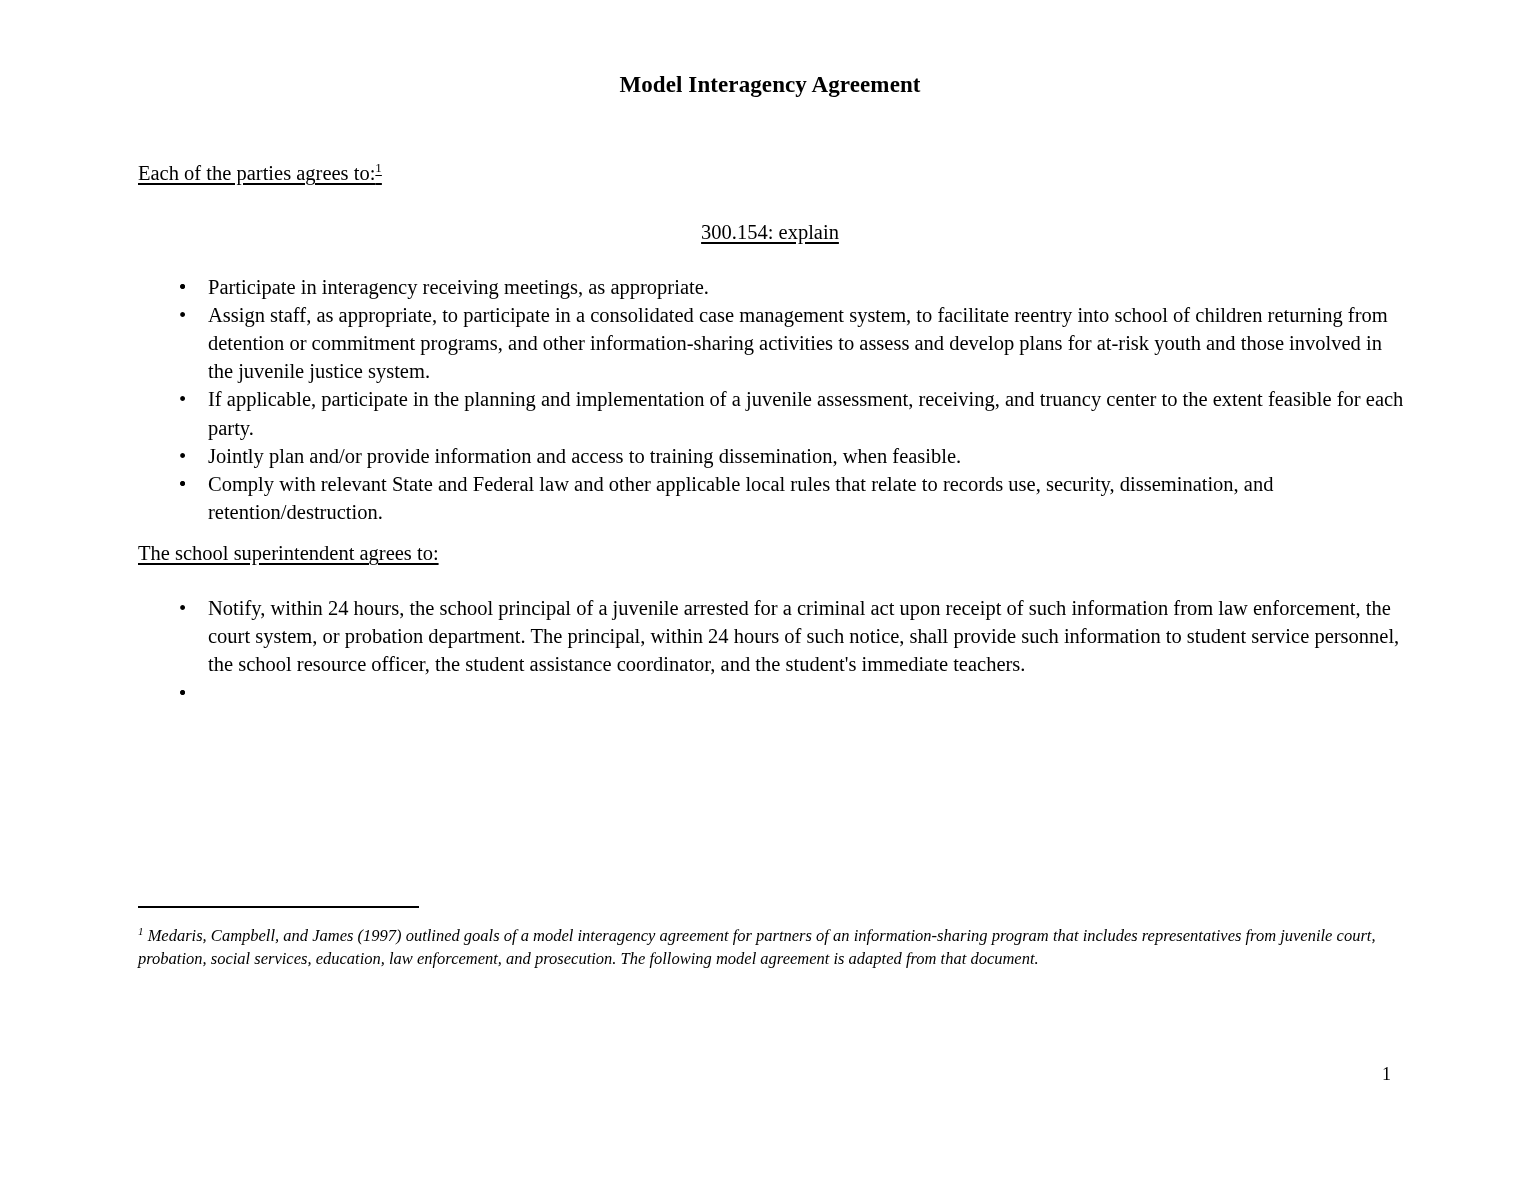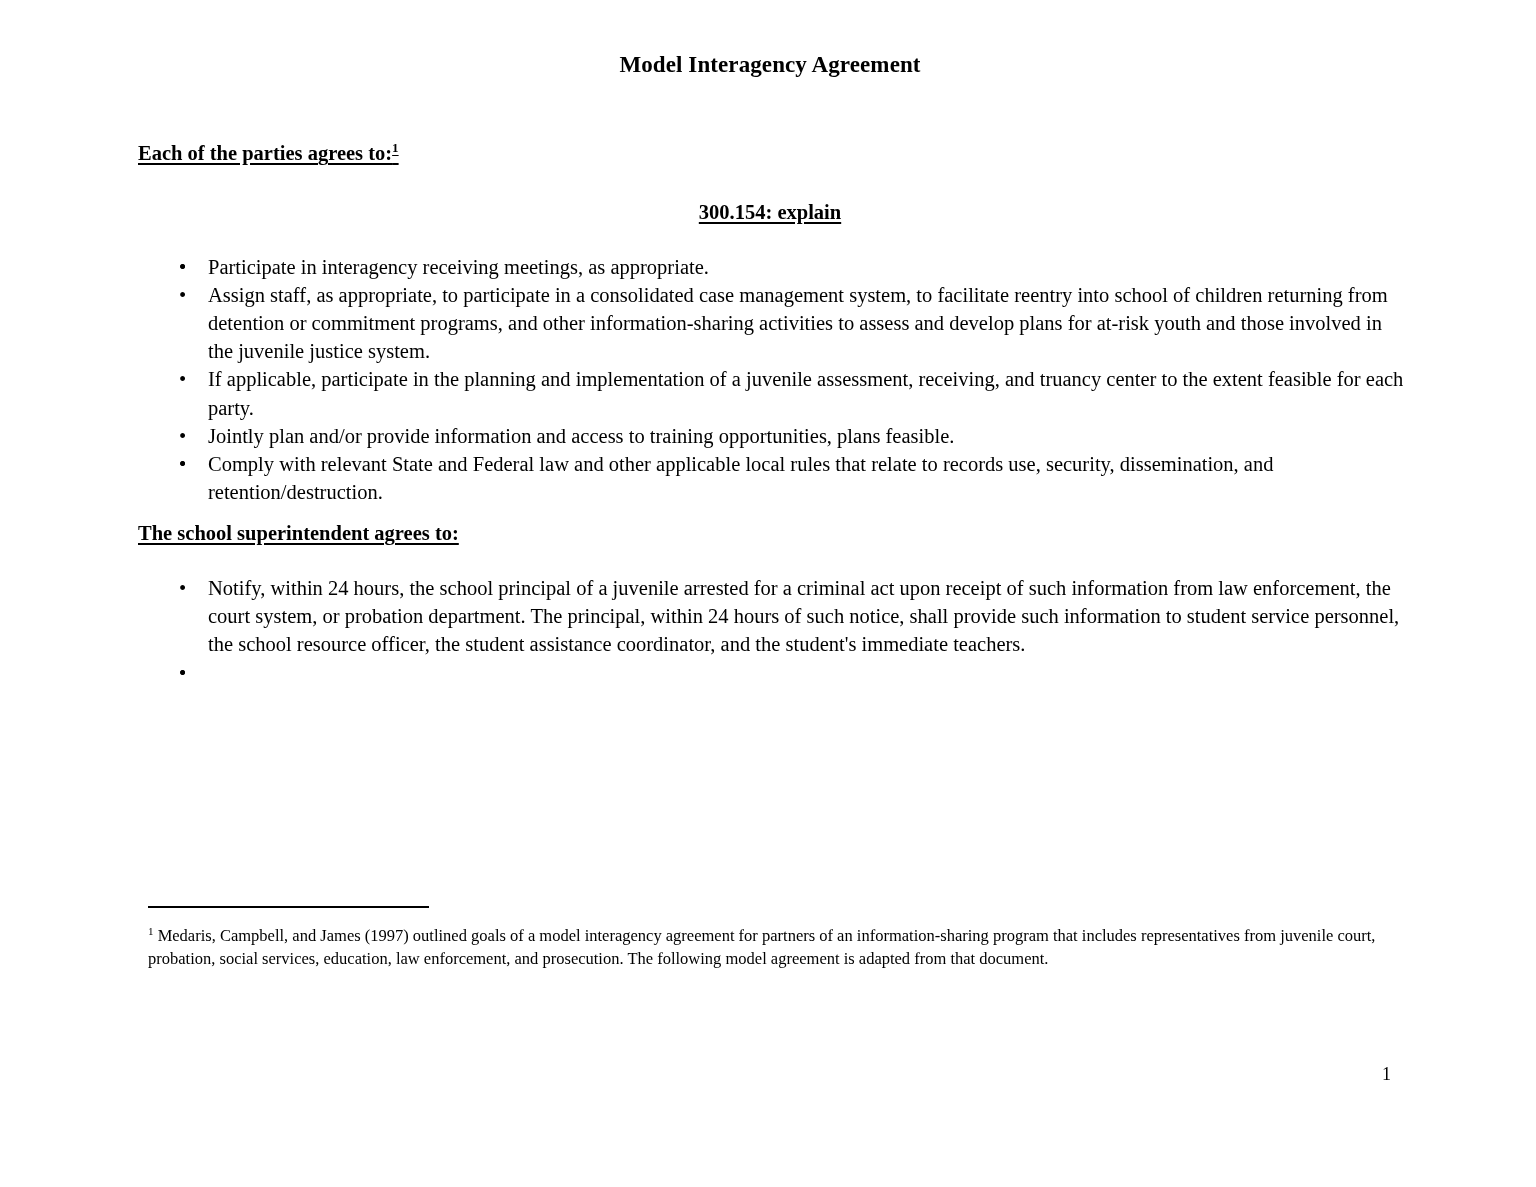--- a/index.html
+++ b/index.html
@@ -33,28 +33,28 @@
     width: 1264px;
   }
 
   
   .doc-title {
     font-size: 23px;
     font-weight: bold;
     text-align: center;
     letter-spacing: 0.1px;
     margin: 0;
-    padding-top: 52px;
+    padding-top: 72px;
     line-height: 1.15;
   }
 
   
   .section-heading {
     font-size: 20.5px;
-    font-weight: bold;
+    font-weight: normal;
     text-decoration: underline;
     text-underline-offset: 3px;
     line-height: 1.2;
     margin: 0;
     white-space: nowrap;
   }
   .section-heading .fn-ref {
     font-size: 13px;
     vertical-align: super;
     line-height: 0;
@@ -87,23 +87,24 @@
     font-size: 20.5px;
     line-height: 28.2px;
   }
 
   #list-parties { margin-top: 28px; width: 1266px; }
   #list-supt    { margin-top: 28px; width: 1262px; }
 
   
   .footnote-area {
     position: absolute;
-    left: 148px;
+    left: 138px;
     top: 906px;
     width: 1272px;
+    font-style: italic;
   }
   .footnote-rule {
     width: 281px;
     height: 0;
     border-top: 2px solid #000000;
     margin: 0 0 16px 0;
   }
   .footnote-text {
     font-size: 16.5px;
     line-height: 23px;
@@ -149,21 +150,21 @@
       <li>
         <span class="bullet-dot">•</span>
         <span>Assign staff, as appropriate, to participate in a consolidated case management system, to facilitate reentry into school of children returning from detention or commitment programs, and other information-sharing activities to assess and develop plans for at-risk youth and those involved in the juvenile justice system.</span>
       </li>
       <li>
         <span class="bullet-dot">•</span>
         <span>If applicable, participate in the planning and implementation of a juvenile assessment, receiving, and truancy center to the extent feasible for each party.</span>
       </li>
       <li>
         <span class="bullet-dot">•</span>
-        <span>Jointly plan and/or provide information and access to training opportunities, plans feasible.</span>
+        <span>Jointly plan and/or provide information and access to training dissemination, when feasible.</span>
       </li>
       <li>
         <span class="bullet-dot">•</span>
       </li>
       <li>
         <span class="bullet-dot">•</span>
         <span>Comply with relevant State and Federal law and other applicable local rules that relate to records use, security, dissemination, and retention/destruction.</span>
       </li>
     </ul>
 

